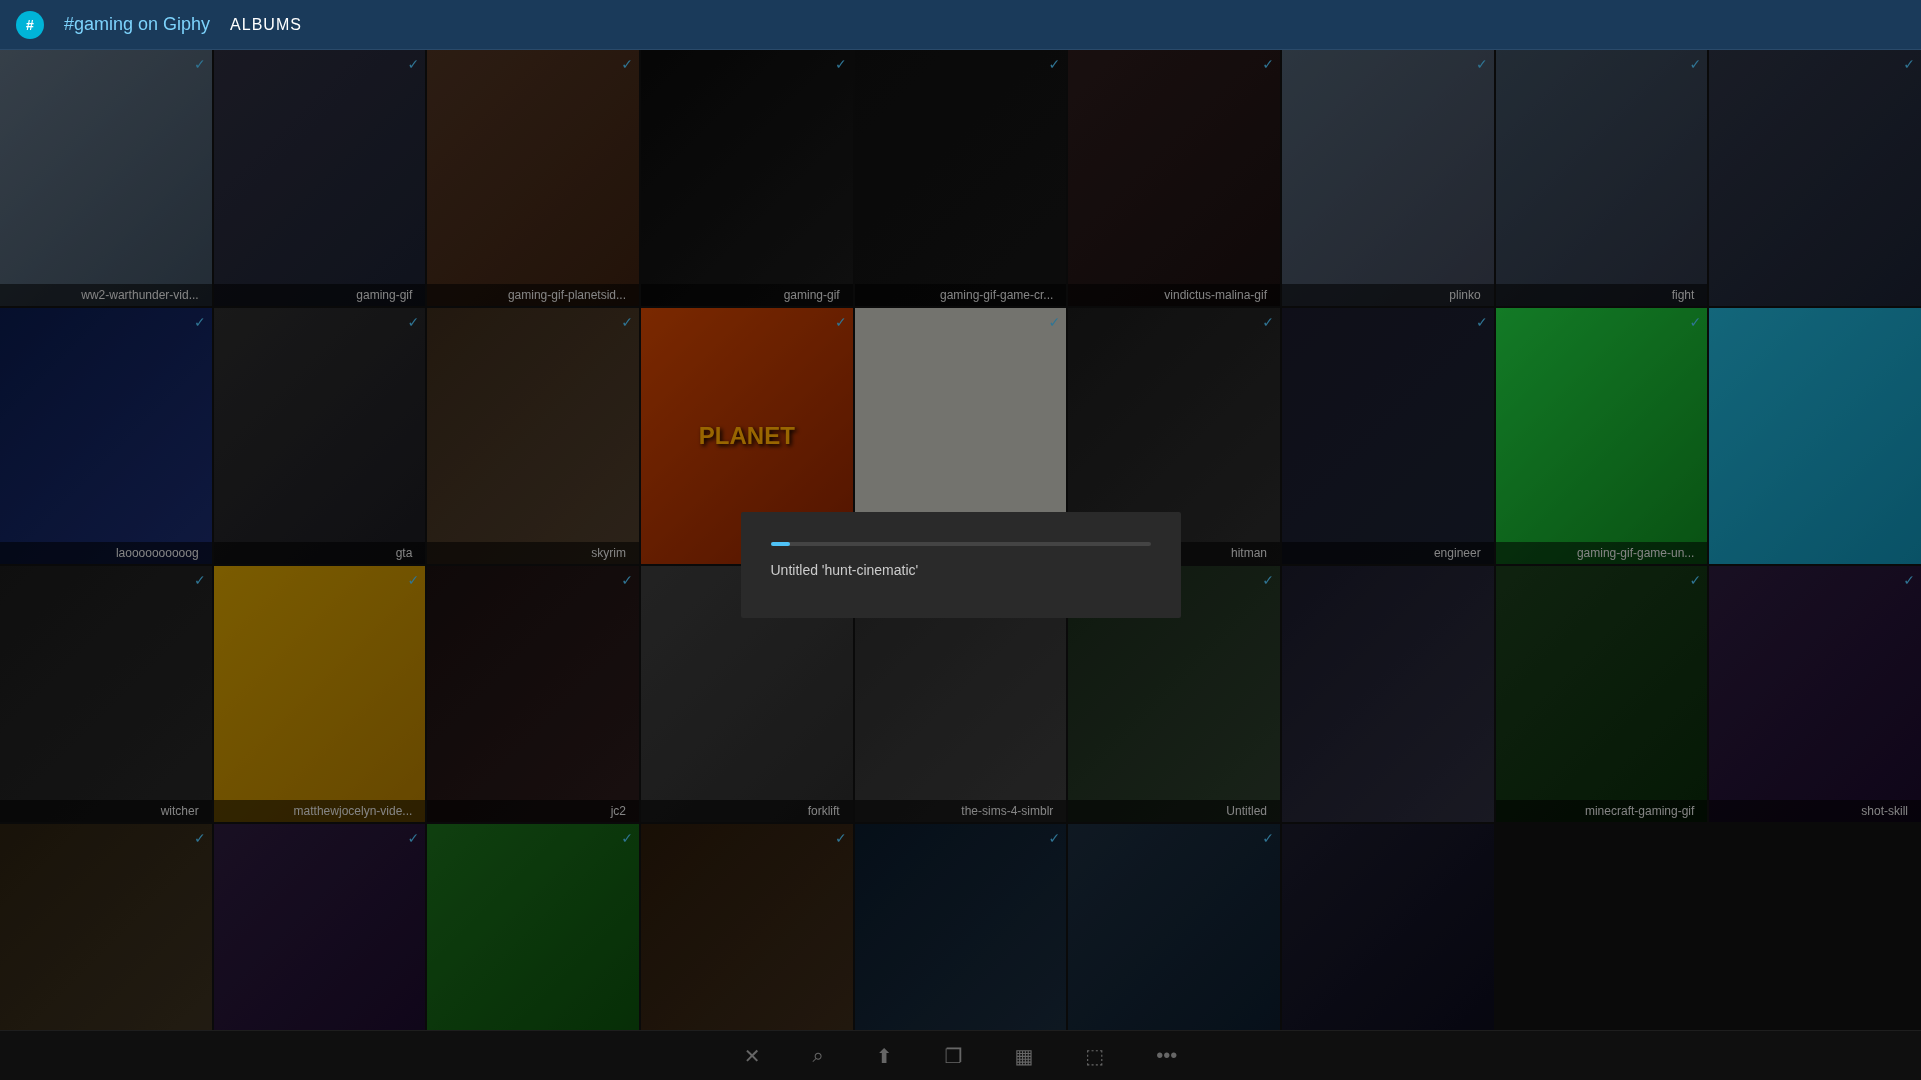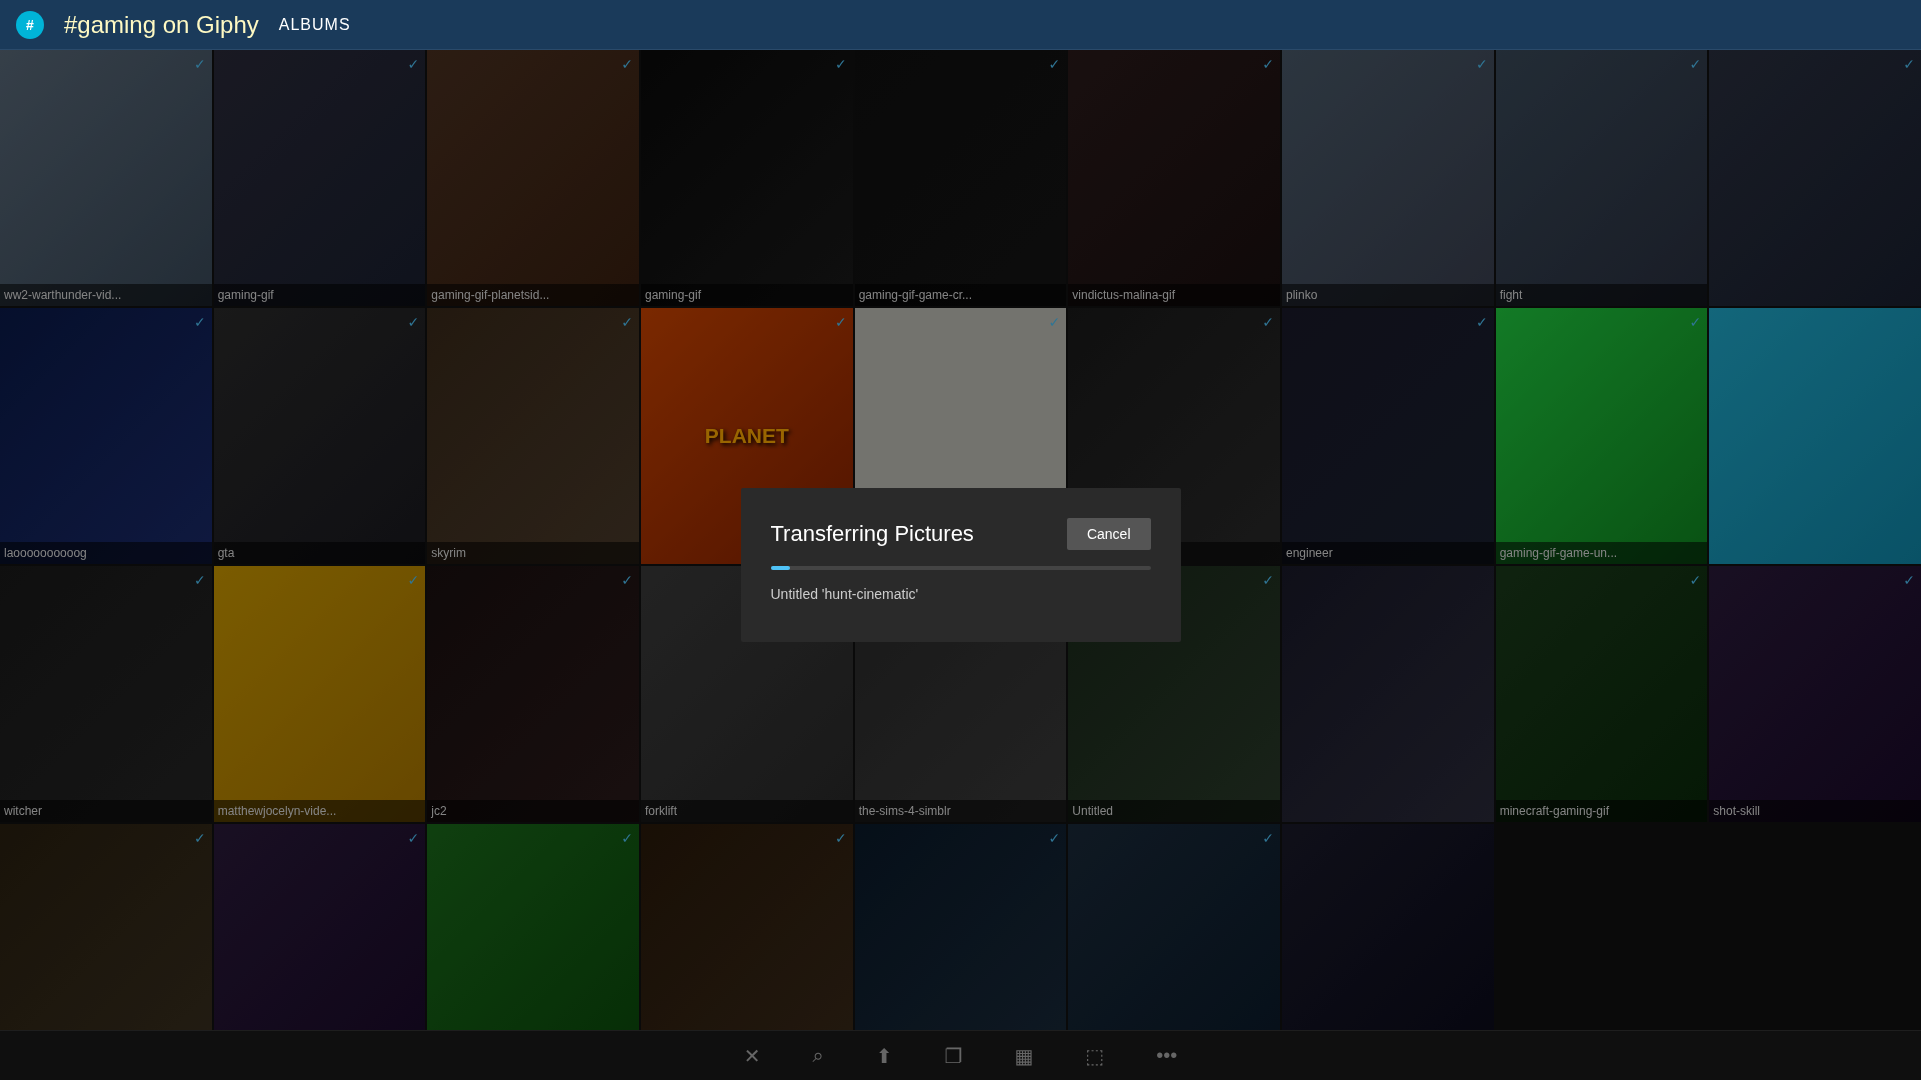--- a/index.html
+++ b/index.html
@@ -23,22 +23,22 @@
       border-bottom: 1px solid #2a4a6a;
     }
     #header .logo {
       width: 28px; height: 28px;
       background: #00b4d8;
       border-radius: 50%;
       display: flex; align-items: center; justify-content: center;
       font-size: 14px; font-weight: bold;
     }
     #header .title {
-      font-size: 24px;
-      color: #fef9c3;
+      font-size: 18px;
+      color: #7dd3fc;
       font-weight: 300;
     }
     #header .albums-btn {
       font-size: 16px;
       color: #ffffff;
       letter-spacing: 1px;
       cursor: pointer;
     }
 
     
@@ -63,25 +63,26 @@
       width: 100%; height: 100%;
       display: flex; align-items: center; justify-content: center;
       font-size: 11px;
       color: #888;
     }
     .grid-item .label {
       position: absolute;
       bottom: 0; left: 0; right: 0;
       background: rgba(0,0,0,0.55);
       font-size: 12px;
-      padding: 4px 4px;
+      padding: 4px 13px;
       color: #ddd;
       white-space: nowrap;
       overflow: hidden;
       text-overflow: ellipsis;
+      text-align: right;
     }
     .grid-item .check {
       position: absolute;
       top: 6px; right: 6px;
       color: #4fc3f7;
       font-size: 14px;
     }
 
     
     .r1c1 { background: linear-gradient(135deg, #5a6a7a, #3a4a5a); }
@@ -265,21 +266,21 @@
         <span class="check">✓</span>
         <div class="label">gta</div>
       </div>
       <div class="grid-item">
         <div class="thumb-bg r2c3"></div>
         <span class="check">✓</span>
         <div class="label">skyrim</div>
       </div>
       <div class="grid-item">
         <div class="thumb-bg r2c4" style="background: linear-gradient(135deg, rgb(204, 68, 0), rgb(136, 34, 0));">
-          <span style="color:#ffaa00;font-size:21px;font-weight:bold;text-shadow:2px 2px 4px #000">PLANET</span>
+          <span style="color:#ffaa00;font-size:24px;font-weight:bold;text-shadow:2px 2px 4px #000">PLANET</span>
         </div>
         <span class="check">✓</span>
       </div>
       <div class="grid-item">
         <div class="thumb-bg r2c5" style="background: rgb(192, 192, 184);"></div>
         <span class="check">✓</span>
       </div>
       <div class="grid-item">
         <div class="thumb-bg r2c6"></div>
         <span class="check">✓</span>
@@ -371,24 +372,20 @@
         <span class="check">✓</span>
         <div class="label">try</div>
       </div>
       <div class="grid-item">
         <div class="thumb-bg r4c9"></div>
       </div>
     </div>
 
   <div id="overlay">
     <div id="dialog">
-      <div id="dialog-header">
-        <span id="dialog-title">Transferring Pictures</span>
-        <button id="cancel-button">Cancel</button>
-      </div>
       <div id="progress-bar-track">
         <div id="progress-bar-fill" style="width: 5%;"></div>
       </div>
       <div id="copy-status">Untitled 'hunt-cinematic'</div>
     </div>
   </div>
 </div>
 
 <div id="toolbar">
   <span class="toolbar-icon">✕</span>

